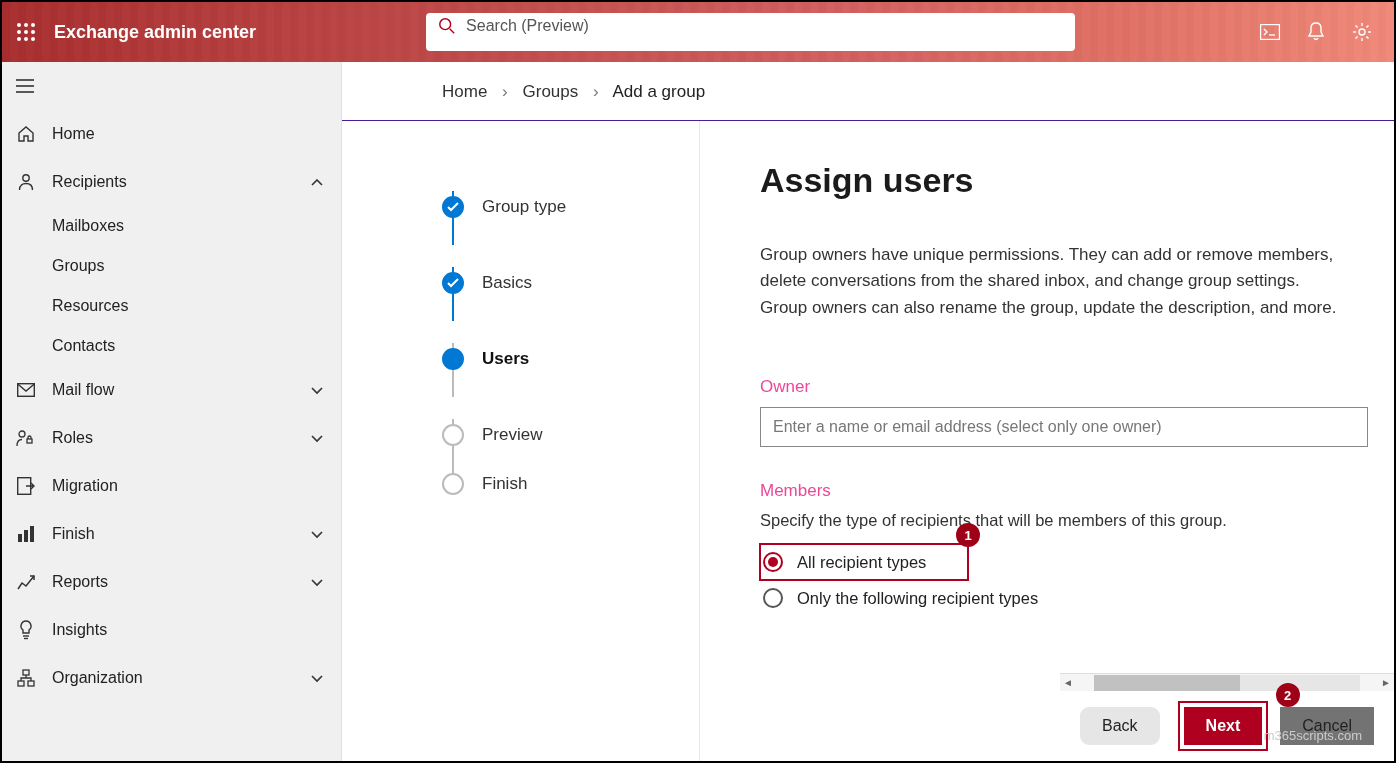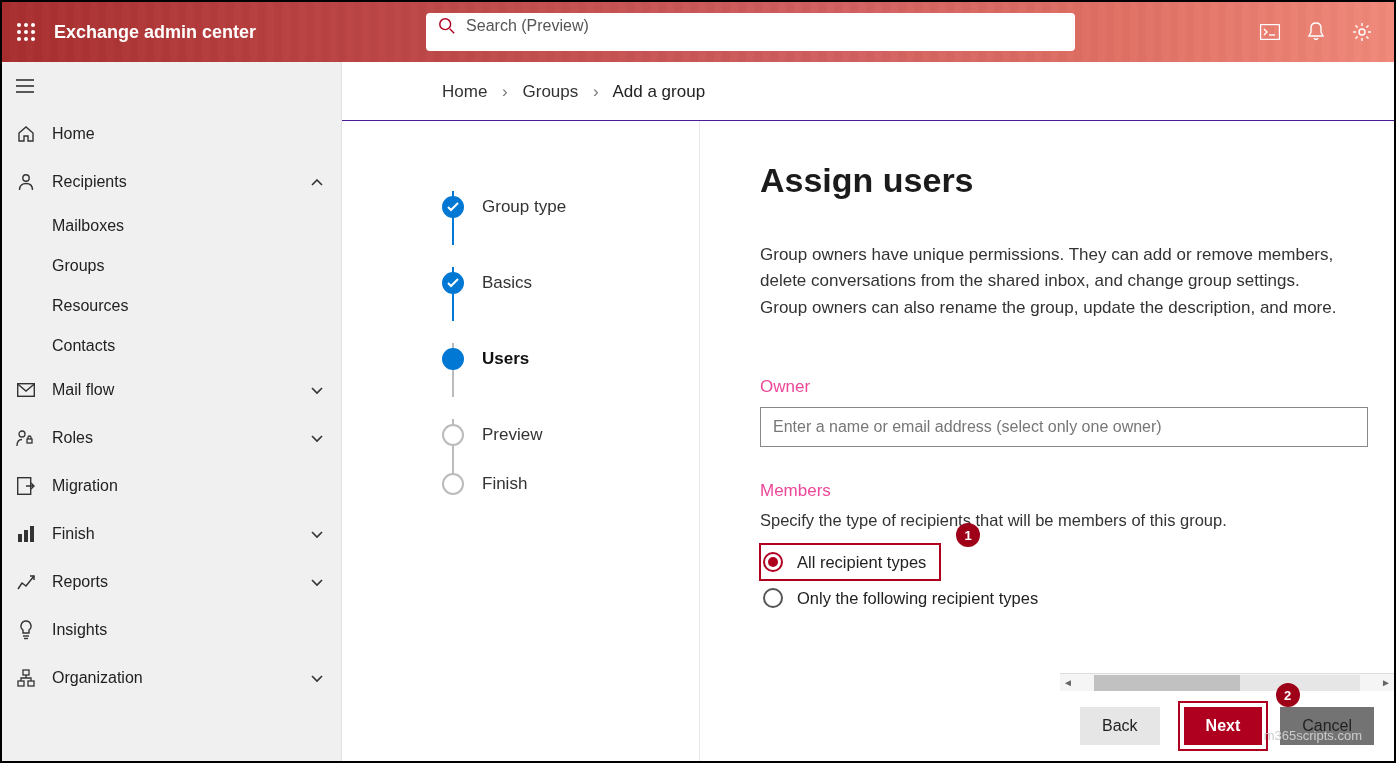--- a/index.html
+++ b/index.html
@@ -121,21 +121,21 @@
 
   
   .footer {
     position:absolute; bottom:0; left:718px; right:0; height:70px;
     display:flex; align-items:center; padding:0 20px;
   }
   .btn {
     height:38px; padding:0 22px; font-size:16px; border:none; cursor:pointer;
     display:flex; align-items:center; justify-content:center;
   }
-  .btn-back { background:#e6e6e6; color:#222; margin-left:0; }
+  .btn-back { background:#e6e6e6; color:#222; margin-left:0;border-radius:9px; }
   .btn-next { background:#b00020; color:#fff; margin-left:24px; font-weight:600; outline:2px solid #b00020; outline-offset:4px; }
   .btn-cancel { background:#737373; color:#222; margin-left:auto; }
 
   .watermark { position:absolute; right:32px; bottom:18px; font-size:13px; color:#ccc; }
 </style>
 </head>
 <body>
 
 <div class="topbar">
   <div class="waffle">
@@ -380,21 +380,21 @@
 
         <div class="form-label">Owner</div>
         <input class="owner-input" type="text" placeholder="Enter a name or email address (select only one owner)" style="">
 
         <div class="members-block" style="position:relative;">
           <div class="form-label">Members</div>
           <div class="members-desc">Specify the type of recipients that will be members of this group.</div>
 
           <div class="annot" style="top:42px; left:196px;">1</div>
 
-          <div class="radio-wrap selected highlighted" style="width:180px">
+          <div class="radio-wrap selected highlighted" style="width:208px">
             <span class="radio-outer">
                 <span class="radio-inner"></span>
               </span>
             <span class="radio-label">All recipient types</span>
           </div>
           <div class="radio-wrap">
             <span class="radio-outer"></span>
             <span class="radio-label">Only the following recipient types</span>
           </div>
         </div>

